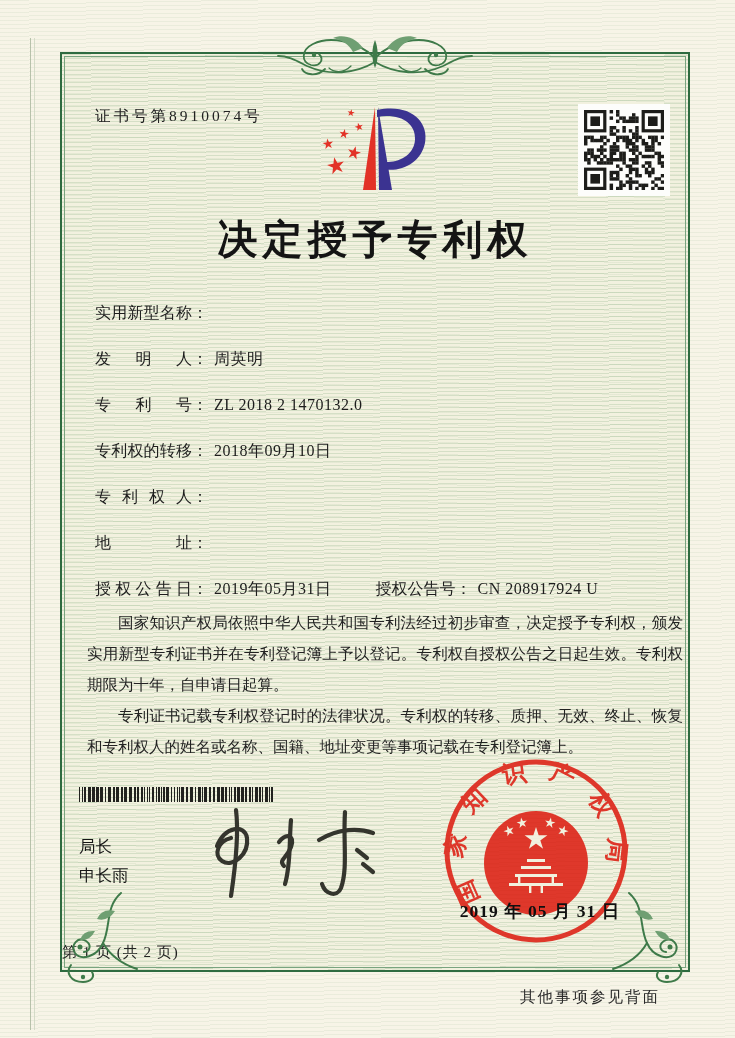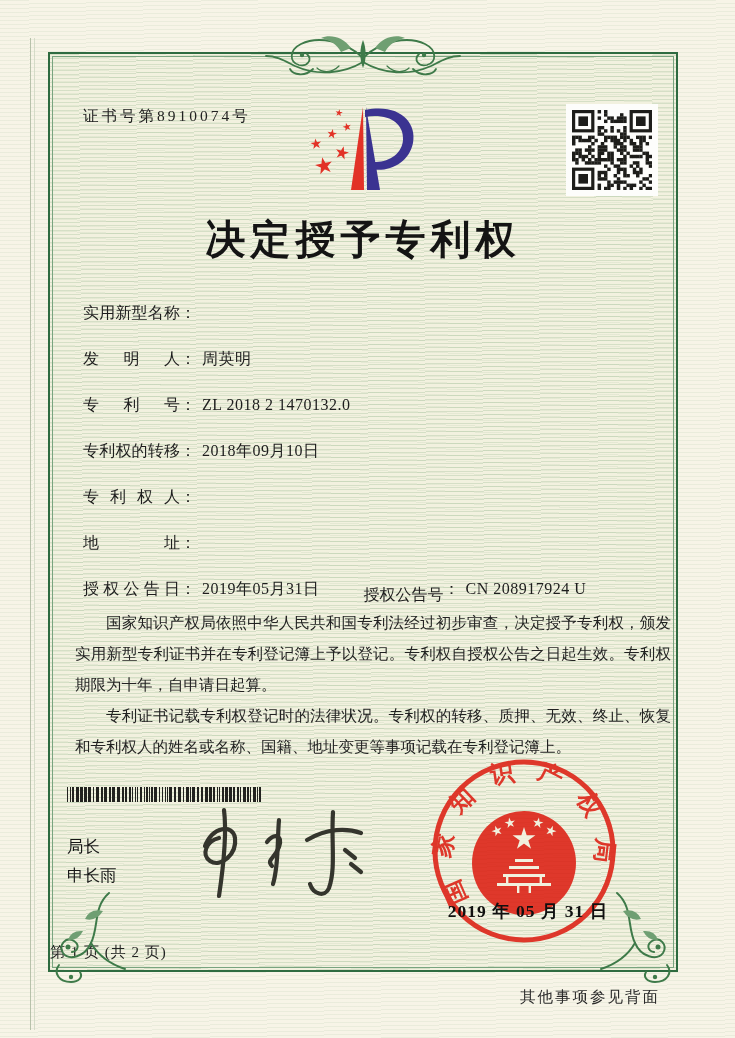--- a/index.html
+++ b/index.html
@@ -7,21 +7,21 @@
     width:735px;height:1038px;position:relative;overflow:hidden;
     font-family:"Liberation Serif","DejaVu Serif",serif;
     background:
       repeating-linear-gradient(179deg, rgba(120,165,118,.10) 0 1px, rgba(0,0,0,0) 1px 4px),
       #f7f4e7;
   }
   .edge-line{position:absolute;left:30px;top:38px;bottom:8px;width:1px;background:#a8b59c;opacity:.8;}
   .edge-line2{position:absolute;left:34px;top:38px;bottom:8px;width:1px;background:#cdd6c2;opacity:.8;}
 
   .cert{
-    position:absolute;left:48px;top:52px;width:630px;height:920px;box-sizing:border-box;
+    position:absolute;left:60px;top:52px;width:630px;height:920px;box-sizing:border-box;
     border:2.5px solid #2e6b40;
     background:
       repeating-linear-gradient(179deg, rgba(110,160,108,.22) 0 1px, rgba(0,0,0,0) 1px 4px),
       repeating-linear-gradient(2deg, rgba(110,160,108,.10) 0 1px, rgba(0,0,0,0) 1px 6px),
       #f2f1df;
   }
   .cert::before{content:"";position:absolute;inset:2px;border:1px solid #79a47f;pointer-events:none;}
 
   .cert-no{position:absolute;left:33px;top:52px;font-size:15.5px;letter-spacing:3px;color:#222;}
 
@@ -32,21 +32,21 @@
   .title{position:absolute;left:0;right:0;top:158px;text-align:center;
     font-size:40px;letter-spacing:5px;color:#141414;font-weight:600;}
 
   .fields{position:absolute;left:33px;top:250px;right:26px;font-size:16px;color:#1d1d1d;}
   .frow{margin-bottom:28px;line-height:18px;white-space:nowrap;display:flex;}
   .flabel{display:inline-block;width:97px;text-align:justify;text-align-last:justify;flex:none;}
   .fcolon{flex:none;margin-right:6px;}
   .fvalue{flex:none;letter-spacing:.5px;}
   .grant-row{display:flex;line-height:18px;white-space:nowrap;}
   .g2{margin-left:44px;display:flex;}
-  .g2 .flabel{width:80px;margin-top:6px;}
+  .g2 .flabel{width:80px;}
 
   .paras{position:absolute;left:25px;top:553px;width:596px;font-size:15.5px;line-height:31px;
     color:#222;text-align:justify;}
   .paras p{margin:0;text-indent:2em;}
 
   .barcode{position:absolute;left:17px;top:733px;width:198px;height:15px;}
   .signer{position:absolute;left:17px;top:778px;font-size:16.5px;line-height:29px;color:#161616;}
   .signature{position:absolute;left:125px;top:748px;width:225px;height:110px;}
 
   .seal{position:absolute;left:371px;top:694px;width:206px;height:206px;opacity:.9;}

